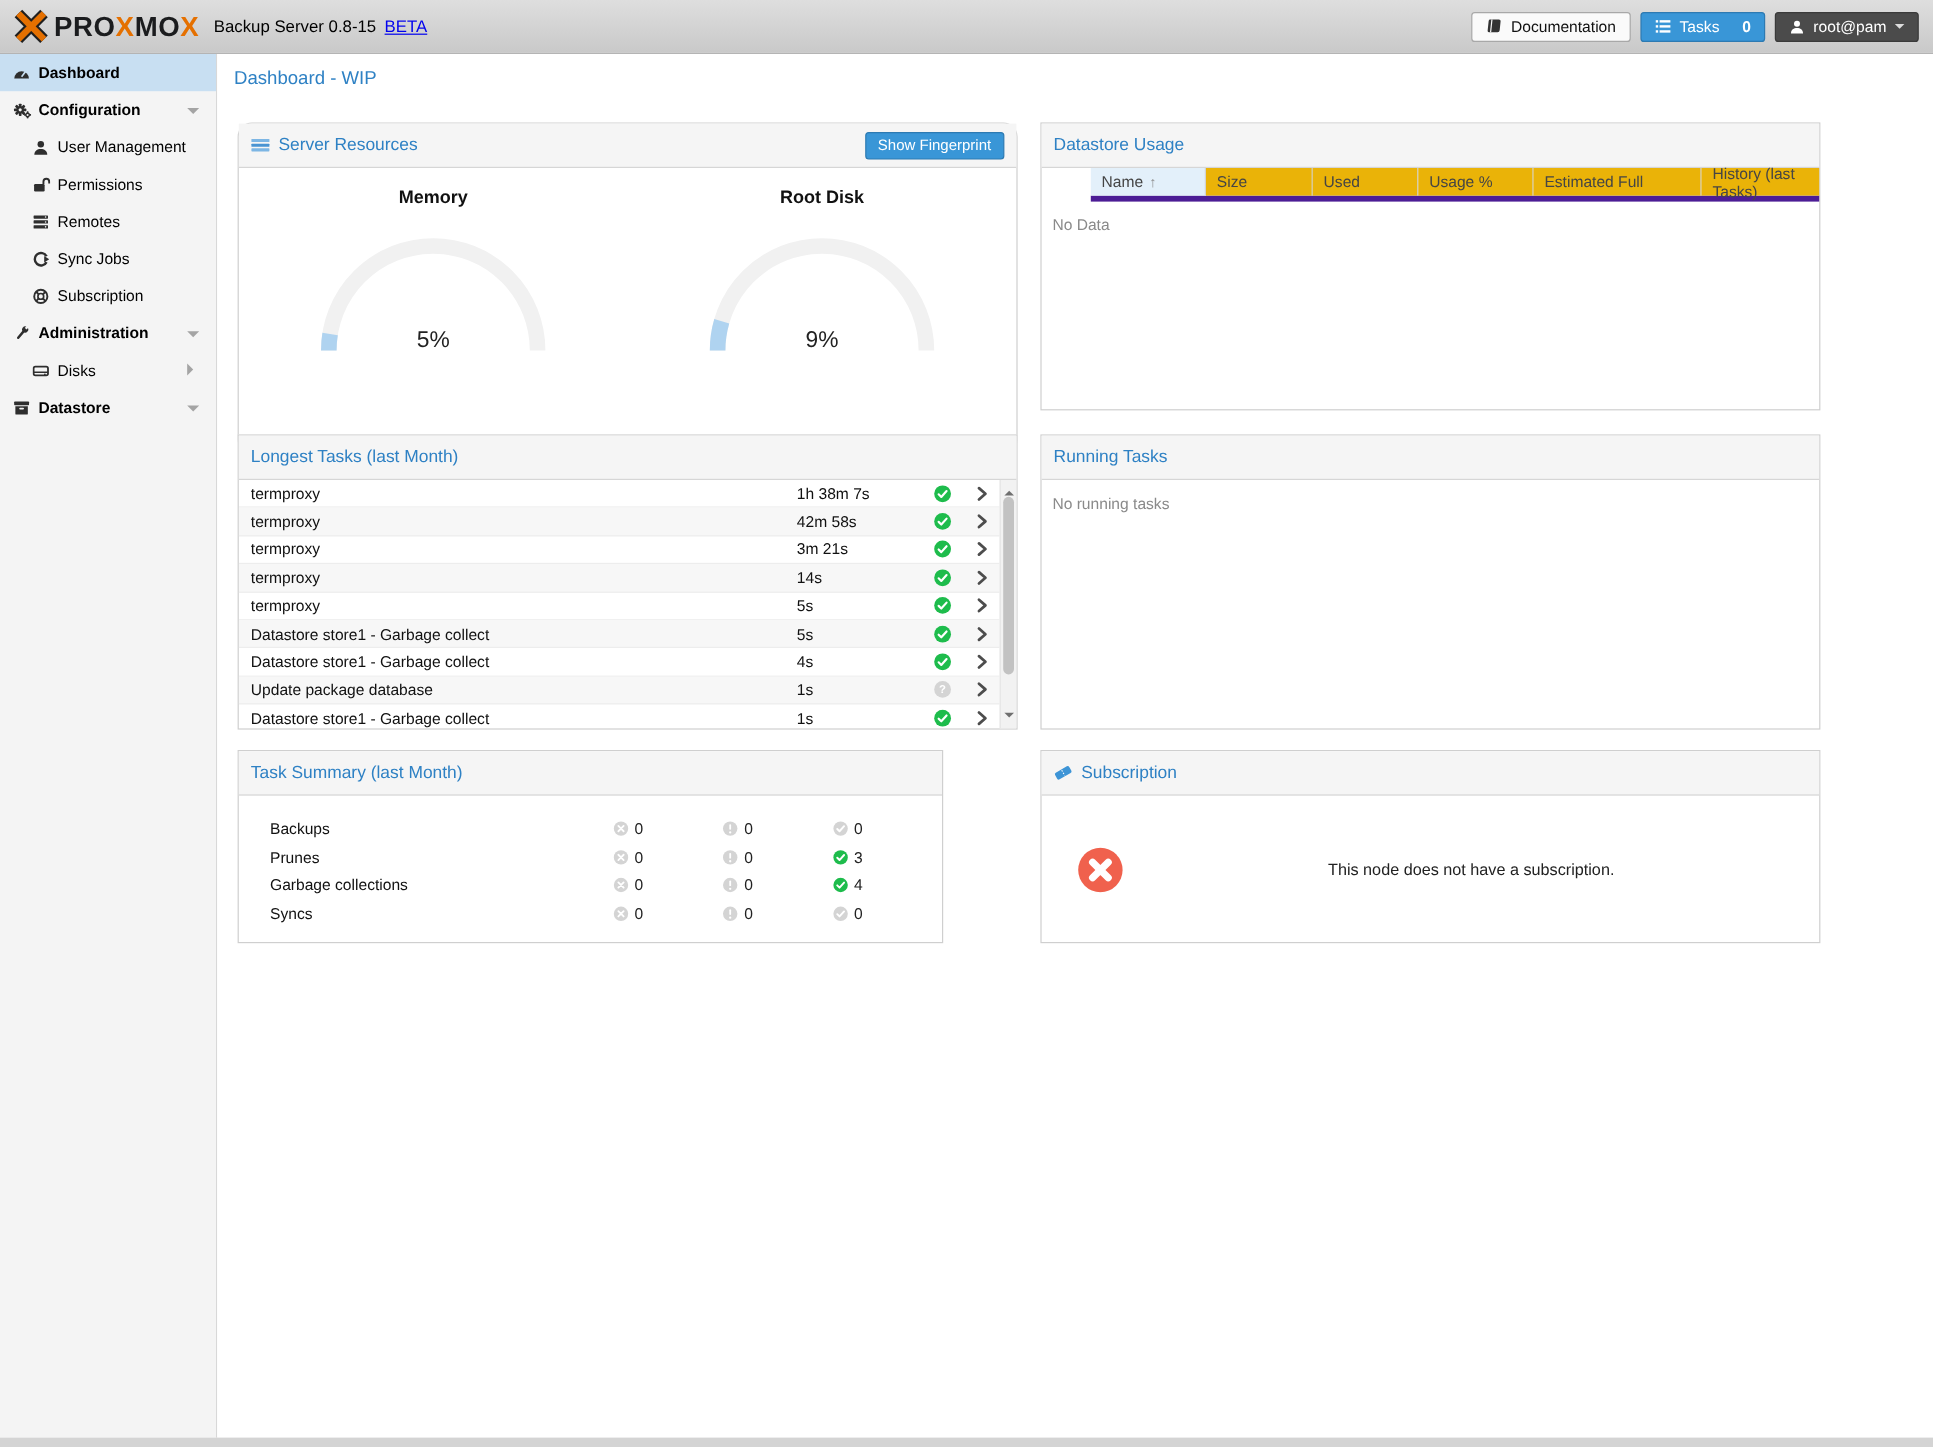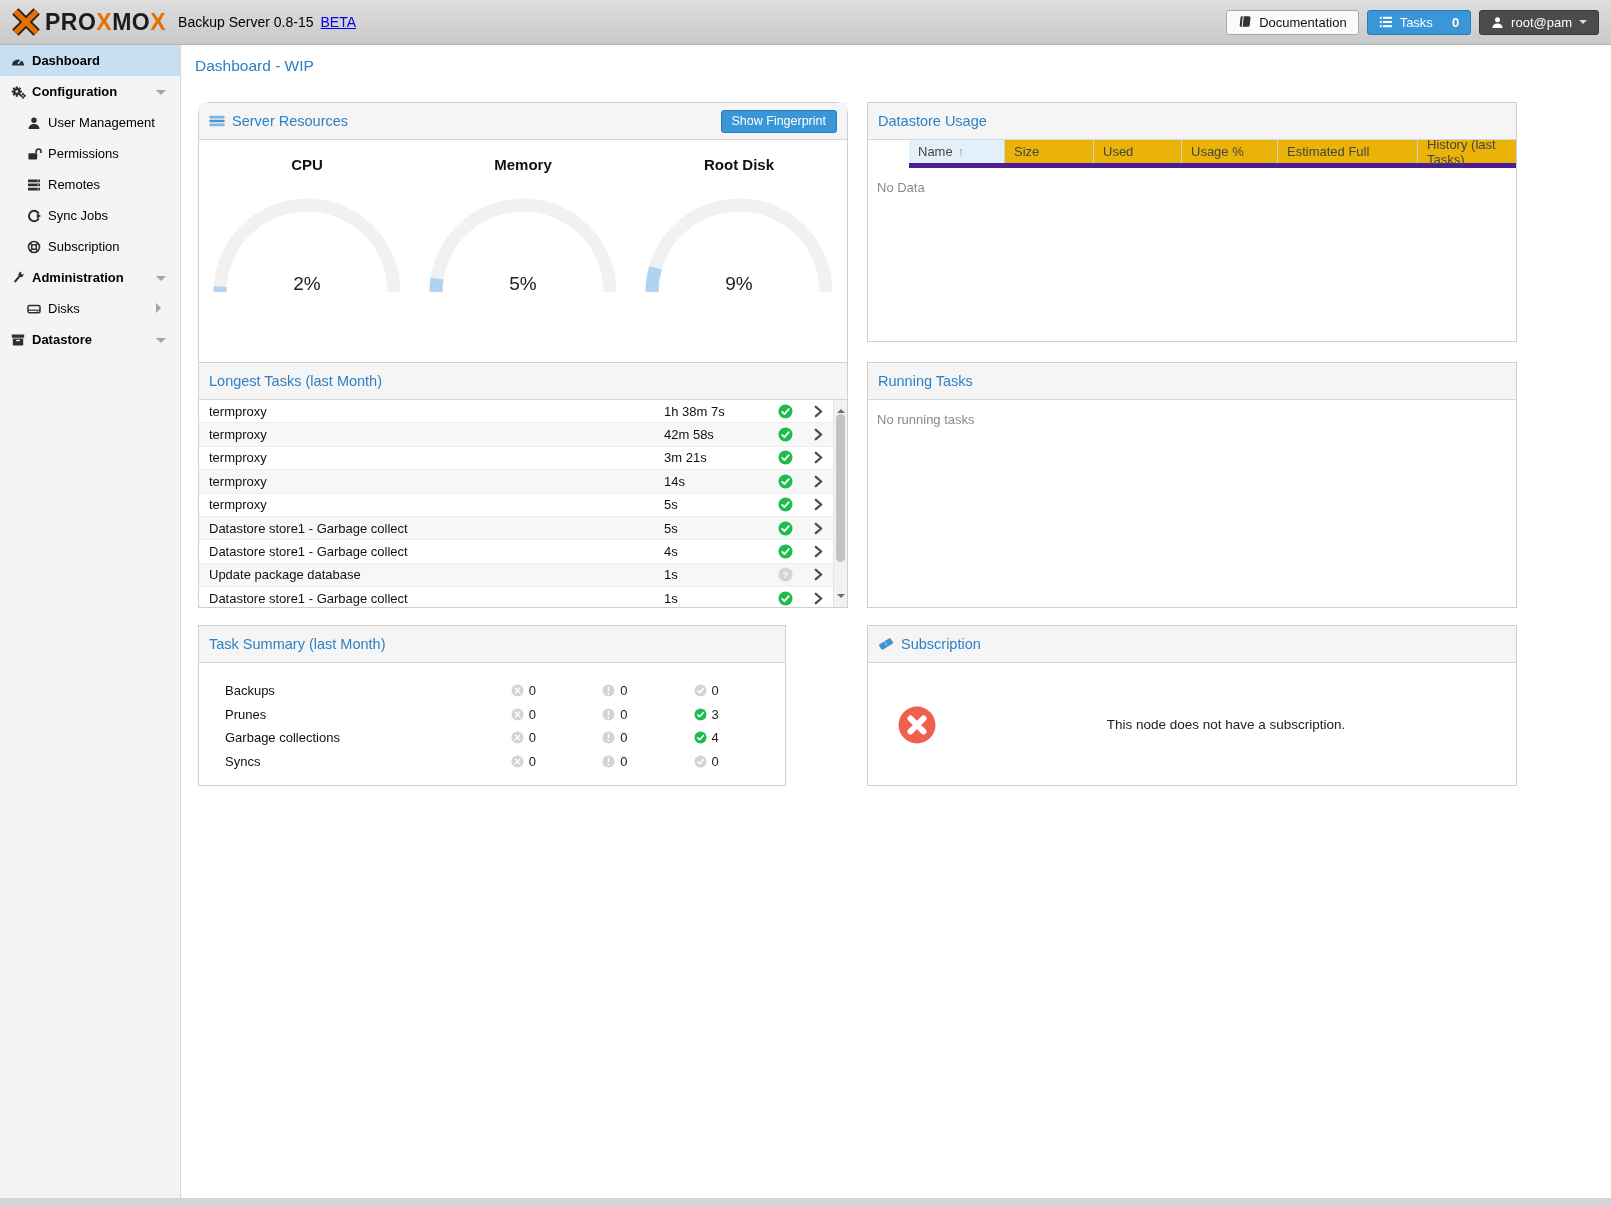--- a/index.html
+++ b/index.html
@@ -288,30 +288,20 @@
       <svg width="16" height="14" viewBox="0 0 16 14">
         <rect x="0.5" y="1.8" width="15" height="2.6" rx="0.5" fill="#7db6e4"></rect>
         <rect x="0.5" y="5.7" width="15" height="2.6" rx="0.5" fill="#4a94d2"></rect>
         <rect x="0.5" y="9.6" width="15" height="2.6" rx="0.5" fill="#7db6e4"></rect>
       </svg>
       <span class="panel-title">Server Resources</span>
       <div class="btn-fp">Show Fingerprint</div>
     </div>
     <div class="gauge-row">
       <div class="gauge">
-        <div class="gauge-label">CPU</div>
-        <div class="gauge-arc">
-          <svg width="190" height="98" viewBox="0 0 190 98">
-            <path d="M8 95 A 87 87 0 0 1 182 95" fill="none" stroke="#f1f1f1" stroke-width="13"></path>
-            <path d="M8 95 A 87 87 0 0 1 182 95" fill="none" stroke="#afd3f0" stroke-width="13" stroke-dasharray="5.5 999"></path>
-          </svg>
-          <div class="gauge-value">2%</div>
-        </div>
-      </div>
-      <div class="gauge">
         <div class="gauge-label">Memory</div>
         <div class="gauge-arc">
           <svg width="190" height="98" viewBox="0 0 190 98">
             <path d="M8 95 A 87 87 0 0 1 182 95" fill="none" stroke="#f1f1f1" stroke-width="13"></path>
             <path d="M8 95 A 87 87 0 0 1 182 95" fill="none" stroke="#afd3f0" stroke-width="13" stroke-dasharray="13.7 999"></path>
           </svg>
           <div class="gauge-value">5%</div>
         </div>
       </div>
       <div class="gauge">

